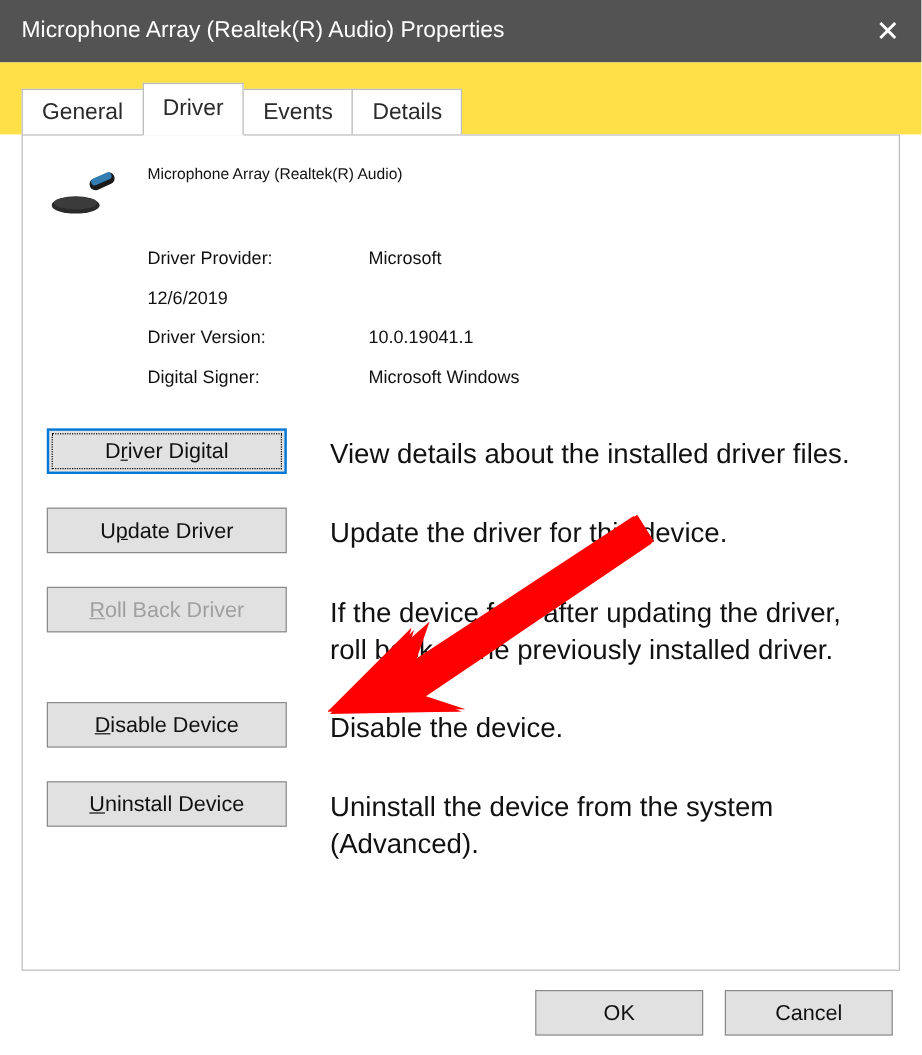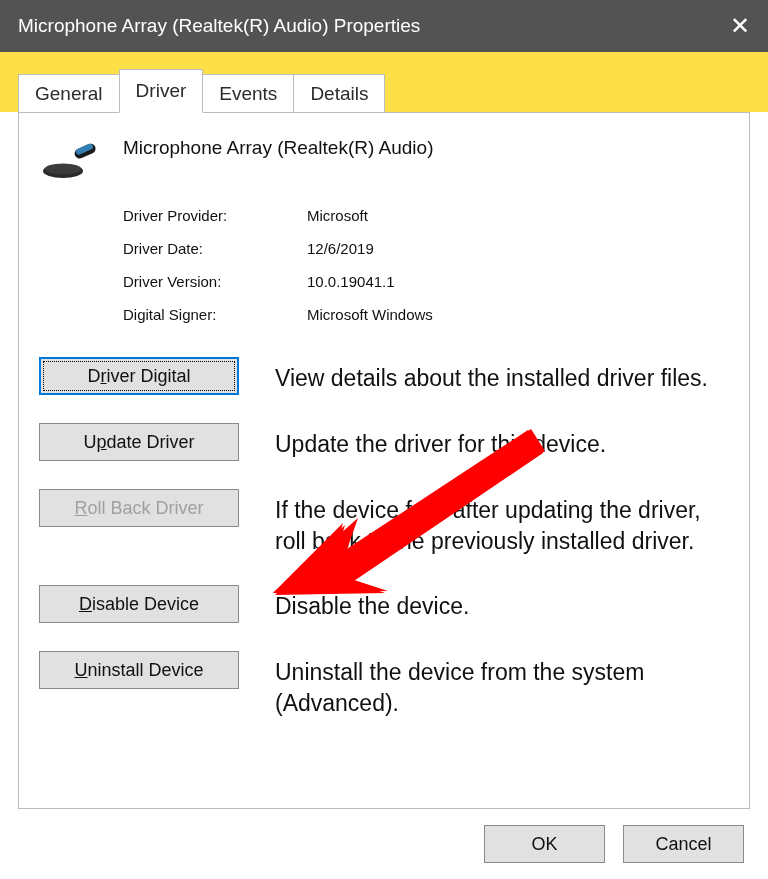--- a/index.html
+++ b/index.html
@@ -90,21 +90,21 @@
       margin-right: 24px;
       margin-left: 4px;
       margin-top: 4px;
       position: relative;
     }
     .device-icon svg {
       width: 56px;
       height: 42px;
     }
     .device-name {
-      font-size: 19px;
+      font-size: 13px;
       color: #111;
       padding-top: 4px;
     }
     .info-rows {
       margin-left: 84px;
       margin-bottom: 34px;
     }
     .info-row {
       display: flex;
       margin-bottom: 16px;
@@ -156,21 +156,21 @@
       padding-top: 6px;
       line-height: 1.35;
     }
     .footer-buttons {
       display: flex;
       justify-content: flex-end;
       padding: 16px 24px 16px 0;
       gap: 18px;
     }
     .footer-btn {
-      width: 121px;
+      width: 140px;
       height: 38px;
       border: 1px solid #8a8a8a;
       background: #e1e1e1;
       font-size: 18px;
       color: #111;
       cursor: pointer;
       font-family: inherit;
     }
     .arrow-overlay {
       position: absolute;
@@ -211,21 +211,20 @@
       </div>
       <div class="device-name">Microphone Array (Realtek(R) Audio)</div>
     </div>
 
     <div class="info-rows">
       <div class="info-row">
         <div class="info-label">Driver Provider:</div>
         <div class="info-value">Microsoft</div>
       </div>
       <div class="info-row">
-        <div class="info-label">Driver Date:</div>
         <div class="info-value">12/6/2019</div>
       </div>
       <div class="info-row">
         <div class="info-label">Driver Version:</div>
         <div class="info-value">10.0.19041.1</div>
       </div>
       <div class="info-row">
         <div class="info-label">Digital Signer:</div>
         <div class="info-value">Microsoft Windows</div>
       </div>

